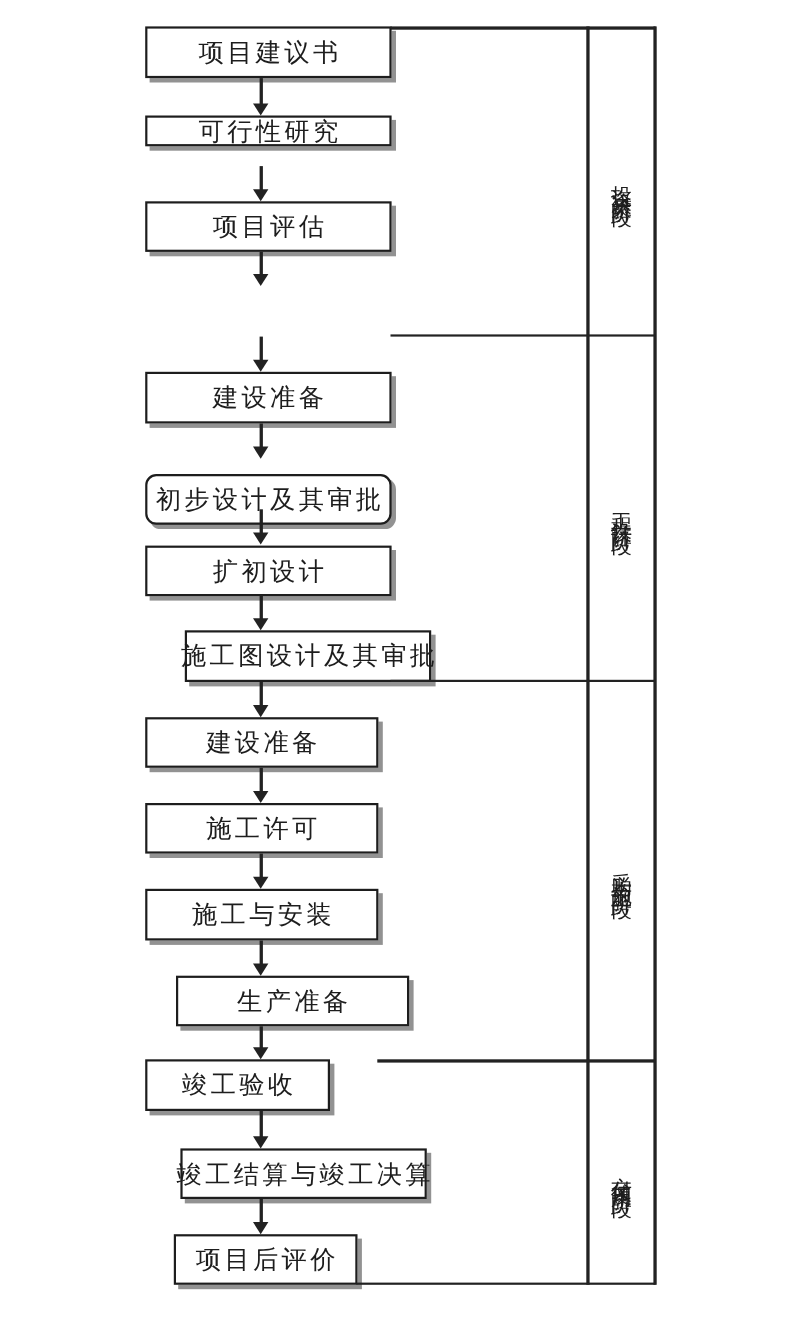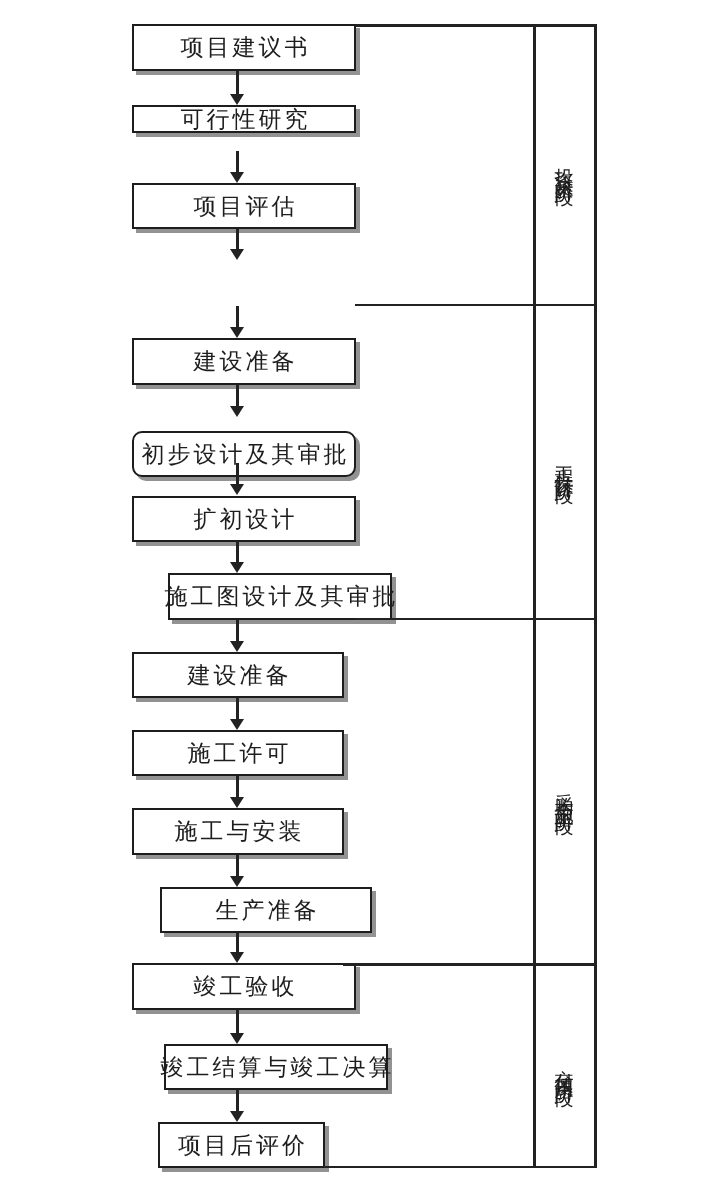--- a/index.html
+++ b/index.html
@@ -52,21 +52,21 @@
   <div class="fbox" style="top:105px;left:132px;width:224px;height:28px;">可行性研究</div>
   <div class="fbox" style="top:183px;left:132px;width:224px;height:46px;">项目评估</div>
   <div class="fbox" style="top:338px;left:132px;width:224px;height:47px;">建设准备</div>
   <div class="fbox" style="top:431px;left:132px;width:224px;height:46px;border-radius:10px;">初步设计及其审批</div>
   <div class="fbox" style="top:496px;left:132px;width:224px;height:46px;">扩初设计</div>
   <div class="fbox" style="top:573px;left:132px;width:224px;height:47px;margin-left:36px;">施工图设计及其审批</div>
   <div class="fbox" style="top:652px;left:132px;width:212px;height:46px;">建设准备</div>
   <div class="fbox" style="top:808px;left:132px;width:212px;height:47px;">施工与安装</div>
   <div class="fbox" style="top:730px;left:132px;width:212px;height:46px;">施工许可</div>
   <div class="fbox" style="top:887px;left:132px;width:212px;height:46px;margin-left:28px;">生产准备</div>
-  <div class="fbox" style="top:963px;left:132px;width:224px;height:47px;">竣工验收</div>
+  <div class="fbox" style="top:963px;left:132px;width:168px;height:47px;">竣工验收</div>
   <div class="fbox" style="top:1044px;left:132px;width:224px;height:46px;margin-left:32px;">竣工结算与竣工决算</div>
   <div class="fbox" style="top:1122px;left:158px;width:167px;height:46px;font-family:Liberation Serif, serif;">项目后评价</div>
 
   <div class="arrow" style="top:71px;height:34px;">
       <div class="shaft"></div>
       <div class="head"></div>
     </div>
   <div class="arrow" style="top:151px;height:32px;">
       <div class="shaft"></div>
       <div class="head"></div>

